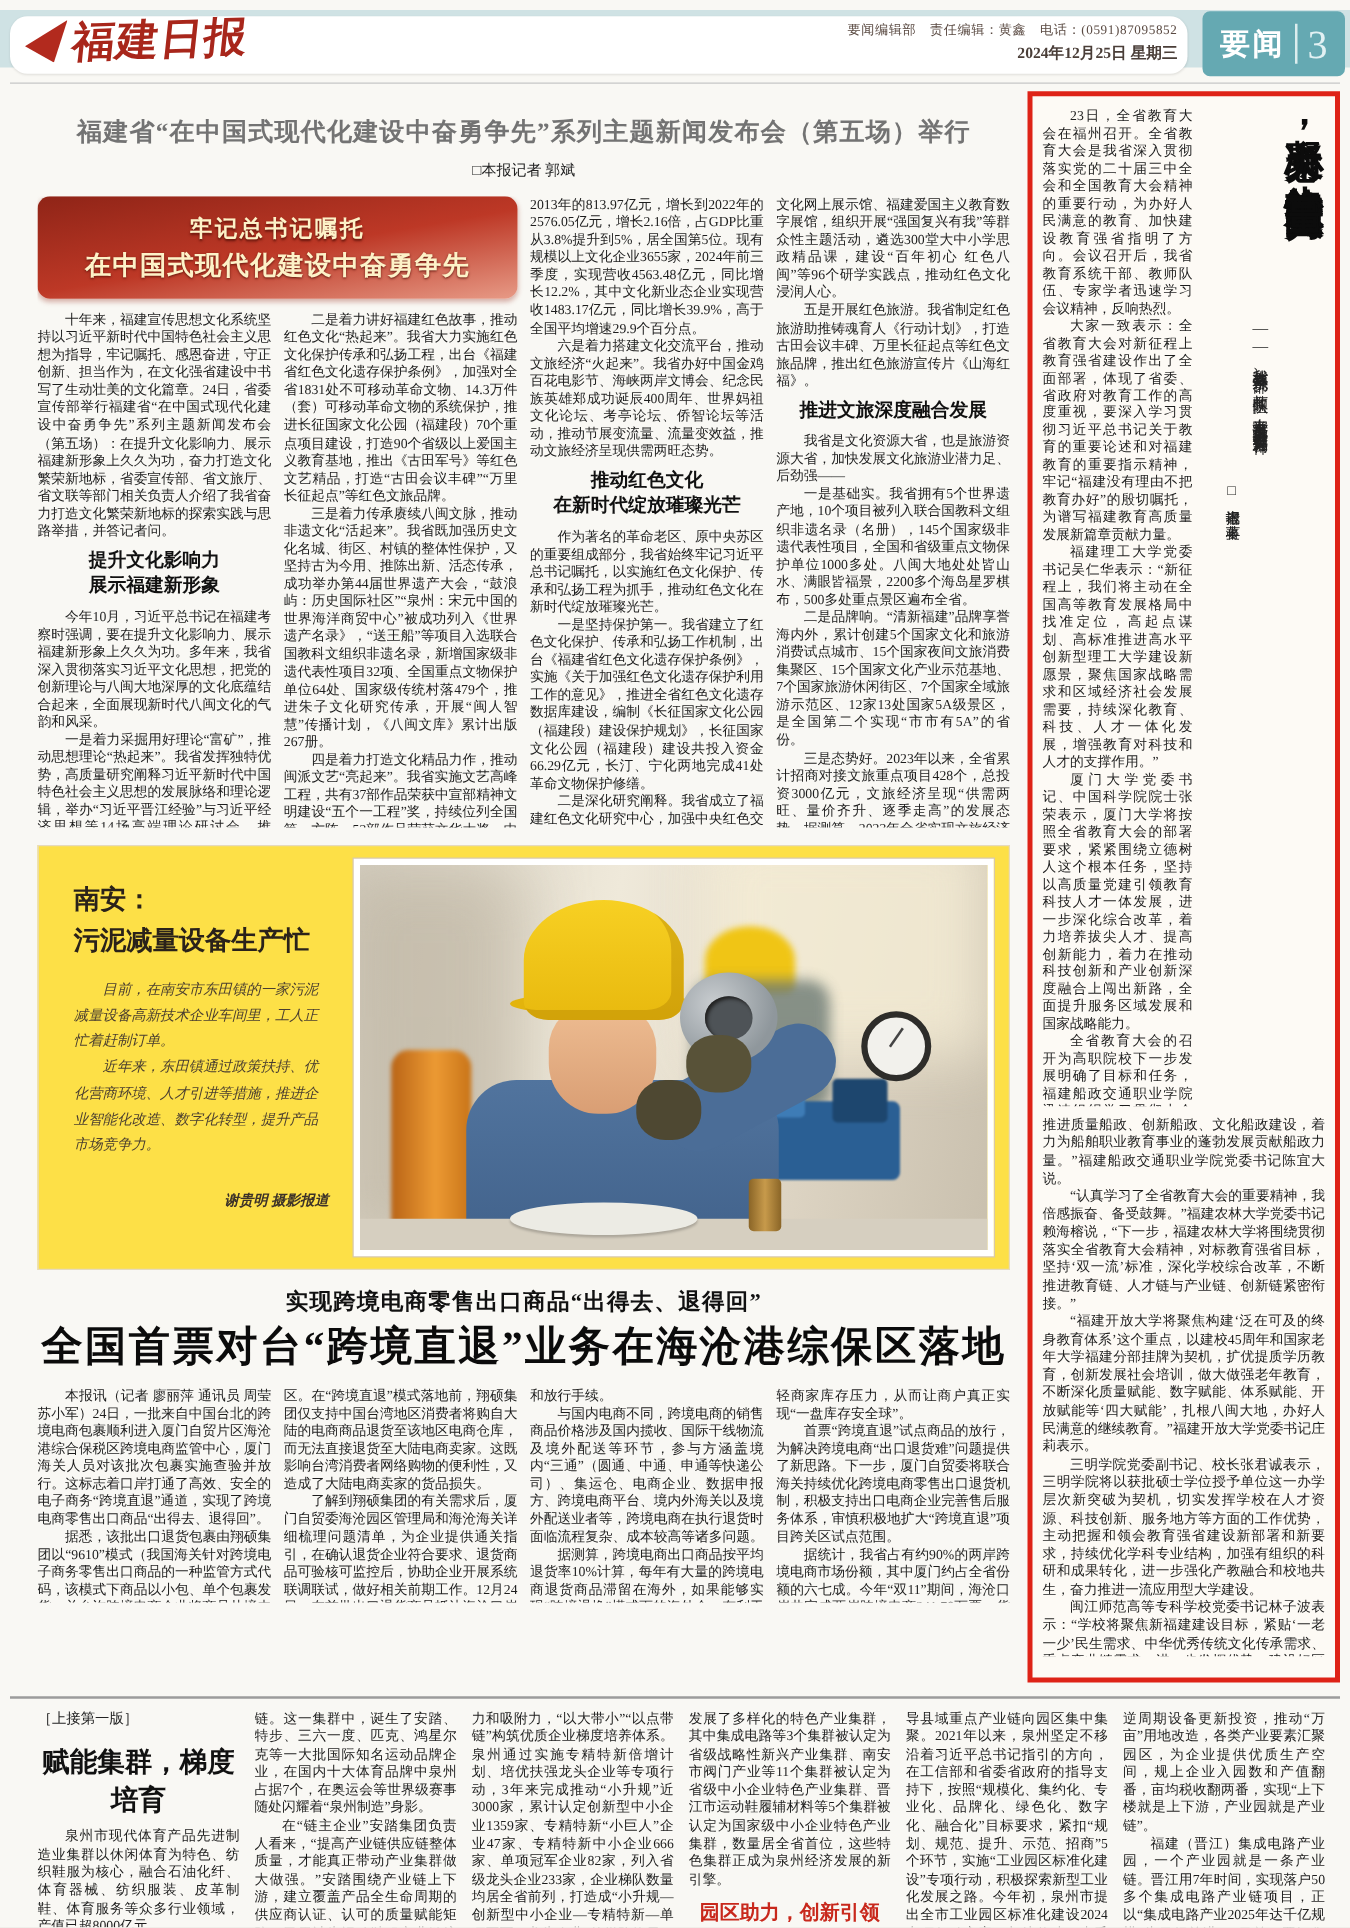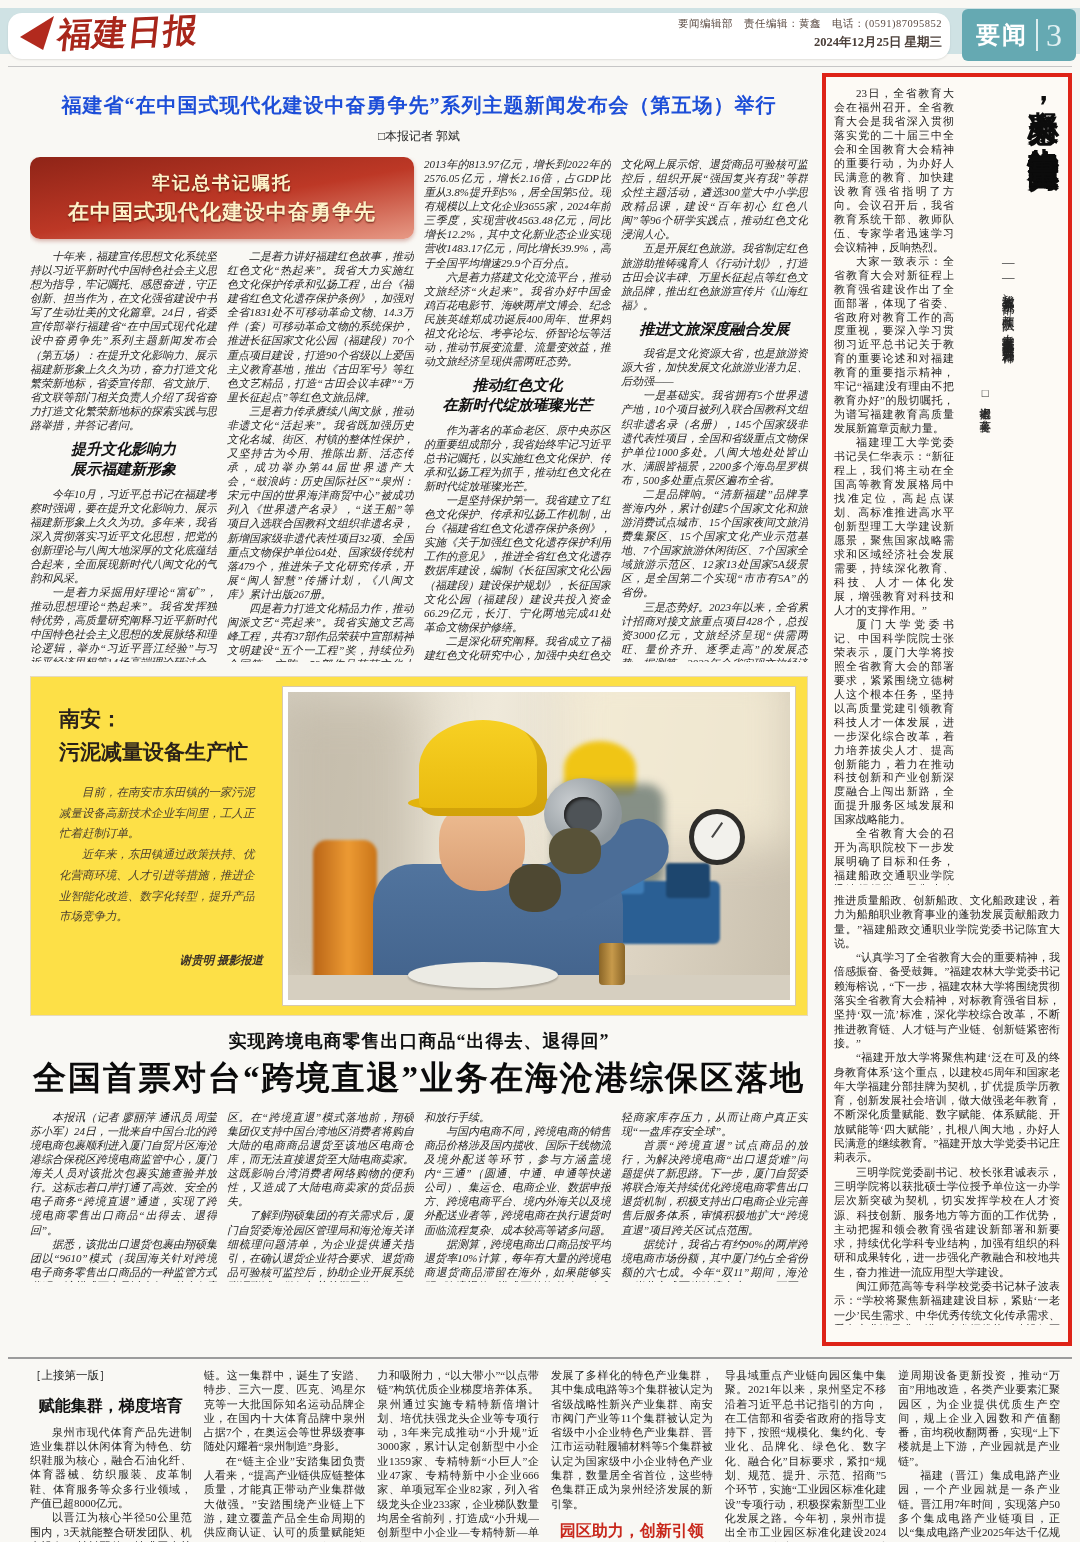--- a/index.html
+++ b/index.html
@@ -18,26 +18,26 @@
   .edition-line1{font-size:10.5px;letter-spacing:.5px;}
   .edition-line2{font-size:12.5px;font-weight:bold;margin-top:3px;color:#4a3e38;}
   .page-tab{position:absolute;right:4px;top:9px;width:114px;height:52px;background:#65a9b2;
             border-radius:6px;display:flex;align-items:center;justify-content:center;gap:8px;}
   .tab-sec{font-size:24px;font-weight:bold;color:#ffffff;letter-spacing:2px;}
   .tab-bar{width:2px;height:32px;background:#dcedee;}
   .tab-num{font-size:32px;color:#e2f1f3;}
   .header-rule{position:absolute;left:8px;top:66px;width:1064px;height:1px;background:#c6c6c6;}
   
   .main-left{position:absolute;left:30px;top:92px;width:778px;}
-  .kicker{font-size:20px;font-weight:bold;text-align:center;letter-spacing:1px;color:#1d4ed8;}
+  .kicker{font-size:20px;font-weight:bold;text-align:center;letter-spacing:1px;color:#737373;}
   .headline{font-size:50px;font-weight:bold;text-align:center;letter-spacing:3px;color:#0b0b0b;
             margin-top:6px;line-height:1.1;}
   .byline{font-size:12px;text-align:center;margin-top:9px;color:#222;}
   .cols{position:relative;margin-top:12px;display:flex;gap:10px;height:505px;overflow:hidden;}
-  .col{flex:1;font-size:11px;line-height:1.28;text-align:justify;overflow:hidden;font-style:italic;}
+  .col{flex:1;font-size:11px;line-height:1.28;text-align:justify;overflow:hidden;}
   .col.pt{padding-top:92px;}
   .banner{position:absolute;left:0;top:0;width:384px;height:82px;border-radius:10px;
           background:linear-gradient(170deg,#8f2417 0%,#bd3826 52%,#e79a86 100%);
           display:flex;flex-direction:column;align-items:center;justify-content:center;
           color:#fdf2c8;text-shadow:0 1px 2px #5f130a;box-shadow:0 2px 4px rgba(150,40,25,.35);}
   .banner-l1{font-size:18px;font-weight:bold;letter-spacing:2px;}
   .banner-l2{font-size:21px;font-weight:bold;letter-spacing:1px;margin-top:3px;}
   
   .b-p{text-indent:2em;margin:0;}
   .b-pc{text-indent:0;margin:0;}
@@ -112,21 +112,21 @@
   .rb-title{font-size:31px;font-weight:bold;letter-spacing:1px;line-height:1.12;color:#0c0c0c;}
   .rb-subtitle{font-size:12.5px;letter-spacing:1px;margin-top:168px;padding-right:9px;color:#222;}
   .rb-byline{font-size:11.5px;margin-top:300px;padding-right:7px;color:#222;}
   .rb-bottom{margin-top:8px;height:432px;overflow:hidden;font-size:11px;line-height:1.3;
              text-align:justify;}
   
   .bottom-rule{position:absolute;left:8px;top:1357px;width:1064px;height:2px;background:#9c9c9c;}
   .bottom{position:absolute;left:30px;top:1368px;width:1030px;height:174px;display:flex;gap:12px;
           overflow:hidden;}
   .bcol{flex:1;font-size:11px;line-height:1.3;text-align:justify;overflow:hidden;}
-  .bcol .b-sub{font-size:16px;margin:9px 0 8px;}
+  .bcol .b-sub{font-size:22px;margin:9px 0 8px;}
   .bcol .b-subred{font-size:16px;margin:9px 0 8px;}
 </style>
 </head>
 <body>
 
 <div class="page">
 
   <div class="teal-band"></div>
   <div class="header-card"></div>
   <div class="masthead">
@@ -167,21 +167,21 @@
       <div class="col">
           <div class="b-pc">2013年的813.97亿元，增长到2022年的2576.05亿元，增长2.16倍，占GDP比重从3.8%提升到5%，居全国第5位。现有规模以上文化企业3655家，2024年前三季度，实现营收4563.48亿元，同比增长12.2%，其中文化新业态企业实现营收1483.17亿元，同比增长39.9%，高于全国平均增速29.9个百分点。</div>
           <div class="b-p">六是着力搭建文化交流平台，推动文旅经济“火起来”。我省办好中国金鸡百花电影节、海峡两岸文博会、纪念民族英雄郑成功诞辰400周年、世界妈祖文化论坛、考亭论坛、侨智论坛等活动，推动节展变流量、流量变效益，推动文旅经济呈现供需两旺态势。</div>
           <div class="b-sub">推动红色文化
 在新时代绽放璀璨光芒</div>
           <div class="b-p">作为著名的革命老区、原中央苏区的重要组成部分，我省始终牢记习近平总书记嘱托，以实施红色文化保护、传承和弘扬工程为抓手，推动红色文化在新时代绽放璀璨光芒。</div>
           <div class="b-p">一是坚持保护第一。我省建立了红色文化保护、传承和弘扬工作机制，出台《福建省红色文化遗存保护条例》，实施《关于加强红色文化遗存保护利用工作的意见》，推进全省红色文化遗存数据库建设，编制《长征国家文化公园（福建段）建设保护规划》，长征国家文化公园（福建段）建设共投入资金66.29亿元，长汀、宁化两地完成41处革命文物保护修缮。</div>
           <div class="b-p">二是深化研究阐释。我省成立了福建红色文化研究中心，加强中央红色交通线、松毛岭战役等历史研究，举办红色文化高端论坛，推出《万里长征第一步》《燃烧的红飘带：福建人与长征》《福建红色文化读本》等研究成果。</div>
         </div>
       <div class="col">
-          <div class="b-pc">文化网上展示馆、退货商品可验核可监控后，组织开展“强国复兴有我”等群众性主题活动，遴选300堂大中小学思政精品课，建设“百年初心 红色八闽”等96个研学实践点，推动红色文化浸润人心。</div>
+          <div class="b-pc">文化网上展示馆、福建爱国主义教育数字展馆，组织开展“强国复兴有我”等群众性主题活动，遴选300堂大中小学思政精品课，建设“百年初心 红色八闽”等96个研学实践点，推动红色文化浸润人心。</div>
           <div class="b-p">五是开展红色旅游。我省制定红色旅游助推铸魂育人《行动计划》，打造古田会议丰碑、万里长征起点等红色文旅品牌，推出红色旅游宣传片《山海红福》。</div>
           <div class="b-sub">推进文旅深度融合发展</div>
           <div class="b-p">我省是文化资源大省，也是旅游资源大省，加快发展文化旅游业潜力足、后劲强——</div>
           <div class="b-p">一是基础实。我省拥有5个世界遗产地，10个项目被列入联合国教科文组织非遗名录（名册），145个国家级非遗代表性项目，全国和省级重点文物保护单位1000多处。八闽大地处处皆山水、满眼皆福景，2200多个海岛星罗棋布，500多处重点景区遍布全省。</div>
           <div class="b-p">二是品牌响。“清新福建”品牌享誉海内外，累计创建5个国家文化和旅游消费试点城市、15个国家夜间文旅消费集聚区、15个国家文化产业示范基地、7个国家旅游休闲街区、7个国家全域旅游示范区、12家13处国家5A级景区，是全国第二个实现“市市有5A”的省份。</div>
           <div class="b-p">三是态势好。2023年以来，全省累计招商对接文旅重点项目428个，总投资3000亿元，文旅经济呈现“供需两旺、量价齐升、逐季走高”的发展态势。据测算，2023年全省实现文旅经济增加值占GDP比重超10%。今年前三季度，接待旅游总人数突破5亿人次、实现旅游总花费超6300亿元，分别同比增长13.1%和19.5%，分别比2019年同期增长42.7%和22%，均创历史新高。</div>
         </div>
     </div>
 
     <div class="photo-block">

